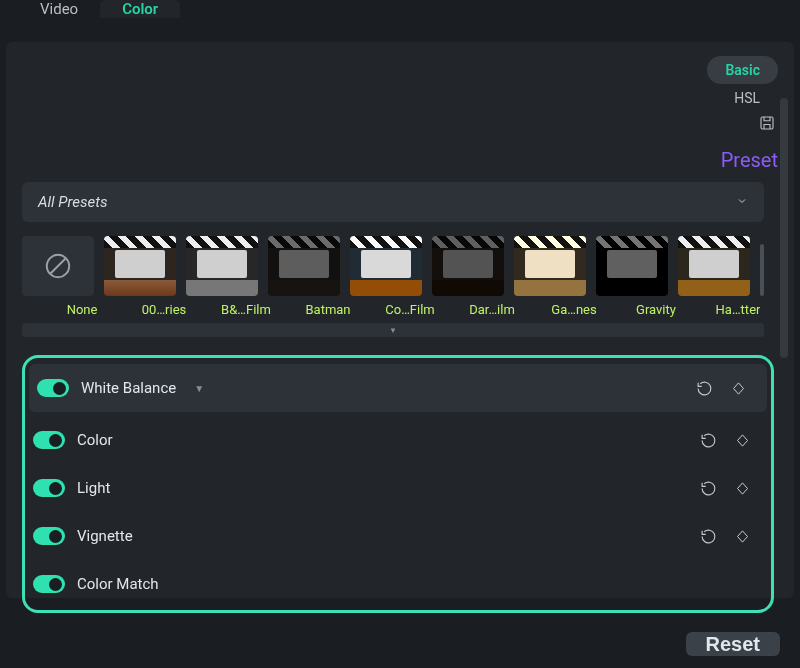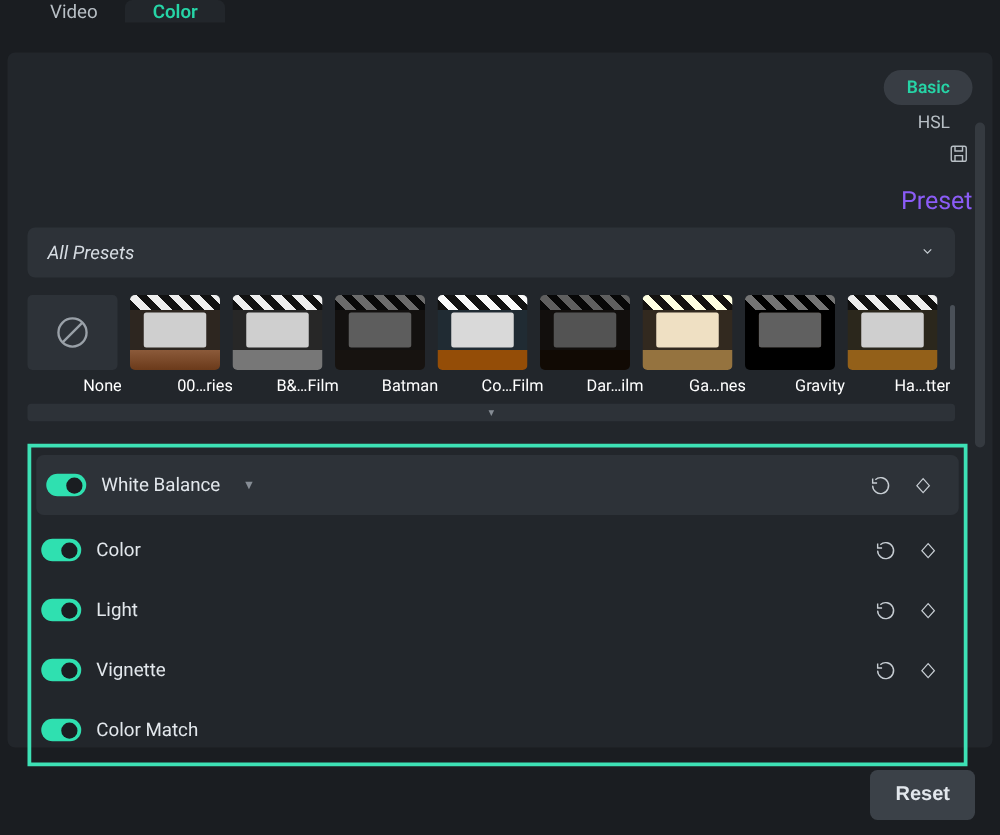--- a/index.html
+++ b/index.html
@@ -119,21 +119,21 @@
   }
   .thumb-none {
     background: #2d3238;
     display: flex;
     align-items: center;
     justify-content: center;
   }
   .thumb-none svg { stroke: #9aa1a8; stroke-width: 1.5; fill: none; }
   .thumb-label {
     font-size: 13px;
-    color: #ffffff;
+    color: #bef264;
     white-space: nowrap;
     overflow: hidden;
     text-overflow: ellipsis;
     max-width: 72px;
     text-align: center;
     margin-left: 48px;
   }
   
   .clapper {
     width: 100%;
@@ -166,21 +166,21 @@
   .thumb-side-scroll {
     width: 7px;
     height: 52px;
     background: #4a5058;
     border-radius: 4px;
     align-self: center;
     margin-top: -14px;
   }
   .sections-box {
     border: 3px solid #3de1b5;
-    border-radius: 0;
+    border-radius: 16px;
     margin-top: 18px;
     margin-right: 4px;
     padding: 2px 0;
   }
   .section-row {
     display: flex;
     align-items: center;
     height: 48px;
     padding: 0 18px 0 8px;
     gap: 12px;
@@ -231,24 +231,24 @@
   }
   .icon-btn svg { stroke: currentColor; fill: none; stroke-width: 1.6; }
   .footer {
     position: absolute;
     bottom: 12px;
     right: 20px;
     display: flex;
     gap: 12px;
   }
   .btn {
-    height: 40px;
+    height: 24px;
     padding: 0 20px;
     border-radius: 6px;
-    font-size: 16px;
+    font-size: 20px;
     font-weight: 600;
     display: flex;
     align-items: center;
     cursor: pointer;
     border: none;
   }
   .btn-reset {
     background: #3b4148;
     color: #e2e7ec;
   }

